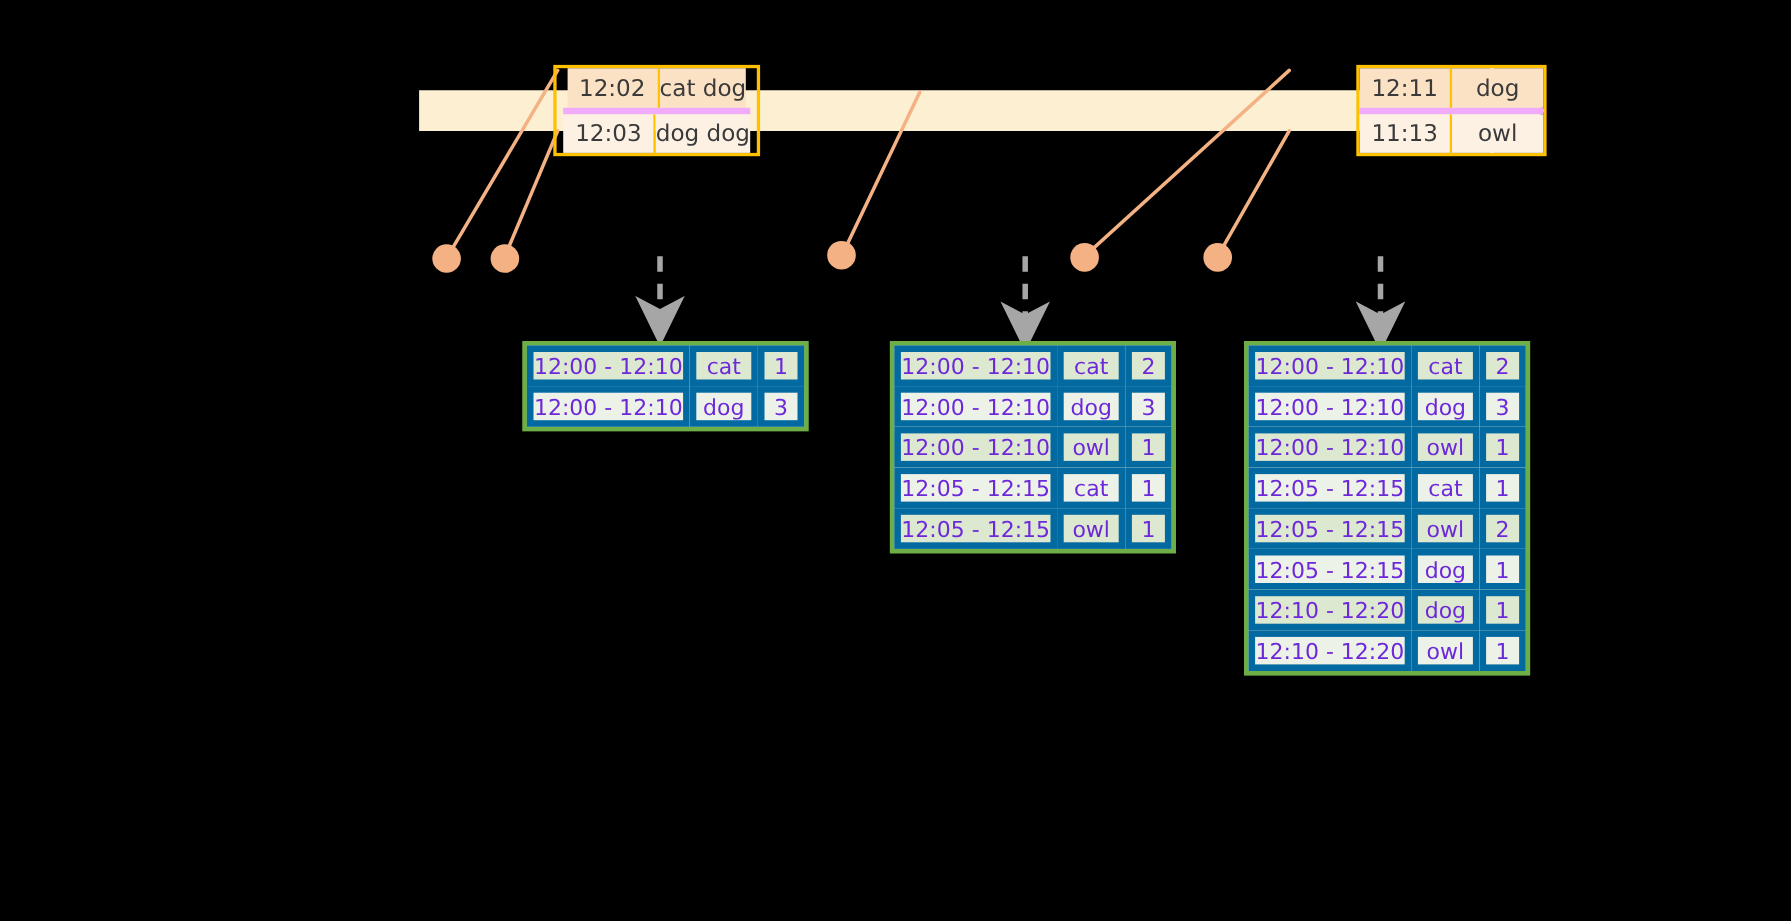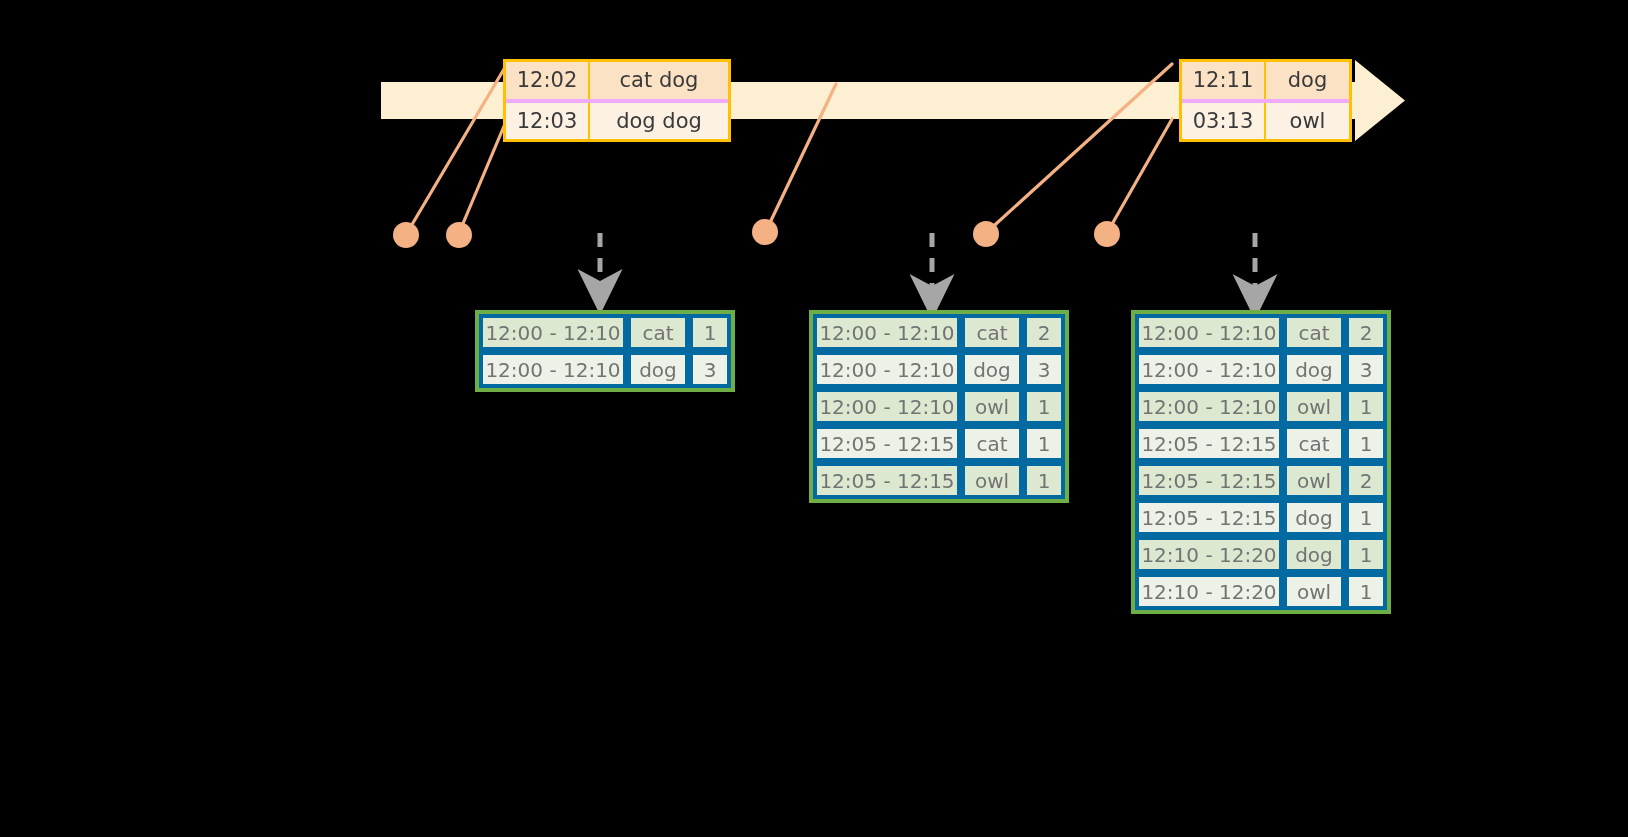--- a/index.html
+++ b/index.html
@@ -31,21 +31,21 @@
     box-sizing: border-box;
     display: flex;
     flex-direction: column;
   }
   .evt-row {
     display: flex;
     flex-direction: row;
     flex: 1 1 auto;
   }
   .evt-row + .evt-row {
-    border-top: 4px solid #f0abfc;
+    border-top: 6px solid #f0abfc;
   }
   .evt-cell {
     display: flex;
     align-items: center;
     justify-content: center;
     font-size: 21px;
     color: #3a3a3a;
     box-sizing: border-box;
     white-space: nowrap;
   }
@@ -71,23 +71,23 @@
   .res-row {
     display: flex;
     flex-direction: row;
     height: 37px;
   }
   .res-cell {
     display: flex;
     align-items: center;
     justify-content: center;
     font-size: 20px;
-    color: #737373;
-    box-sizing: border-box;
-    border: 4px solid #0369a1;
+    color: #6d28d9;
+    box-sizing: border-box;
+    border: 6px solid #0369a1;
     white-space: nowrap;
   }
   .res-cell.win { width: 148px; }
   .res-cell.key { width: 62px; }
   .res-cell.val { width: 42px; }
   .rshade-a .res-cell { background: #DCE8D0; }
   .rshade-b .res-cell { background: #EDF2E8; }
 </style>
 </head>
 <body>
@@ -121,39 +121,39 @@
       <circle cx="1107" cy="234" r="13"></circle>
     </g>
 
     <g stroke="#A6A6A6" stroke-width="5" stroke-dasharray="14 11" fill="none">
       <line x1="600" y1="233" x2="600" y2="292" marker-end="url(#dash-head)"></line>
       <line x1="932" y1="233" x2="932" y2="297" marker-end="url(#dash-head)"></line>
       <line x1="1255" y1="233" x2="1255" y2="297" marker-end="url(#dash-head)"></line>
     </g>
   </svg>
 
-  <div class="evt-group" style="left:503px; top:59px; width:228px; height:83px;">
+  <div class="evt-group" style="left:503px; top:59px; width:188px; height:83px;align-items:center;">
     <div class="evt-row shade-a">
       <div class="evt-cell time">12:02</div>
       <div class="evt-cell body">cat dog</div>
     </div>
     <div class="evt-row shade-b">
       <div class="evt-cell time">12:03</div>
       <div class="evt-cell body">dog dog</div>
     </div>
   </div>
 
 
-  <div class="evt-group" style="left:1179px; top:59px; width:173px; height:83px;">
+  <div class="evt-group" style="left:1233px; top:59px; width:173px; height:83px;">
     <div class="evt-row shade-a">
       <div class="evt-cell time">12:11</div>
       <div class="evt-cell body">dog</div>
     </div>
     <div class="evt-row shade-b">
-      <div class="evt-cell time">03:13</div>
+      <div class="evt-cell time">11:13</div>
       <div class="evt-cell body">owl</div>
     </div>
   </div>
 
   <div class="res-table" id="tbl1" style="left:475px; top:310px;">
       <div class="res-row rshade-a">
         <div class="res-cell win">12:00 - 12:10</div>
         <div class="res-cell key">cat</div>
         <div class="res-cell val">1</div>
       </div>

